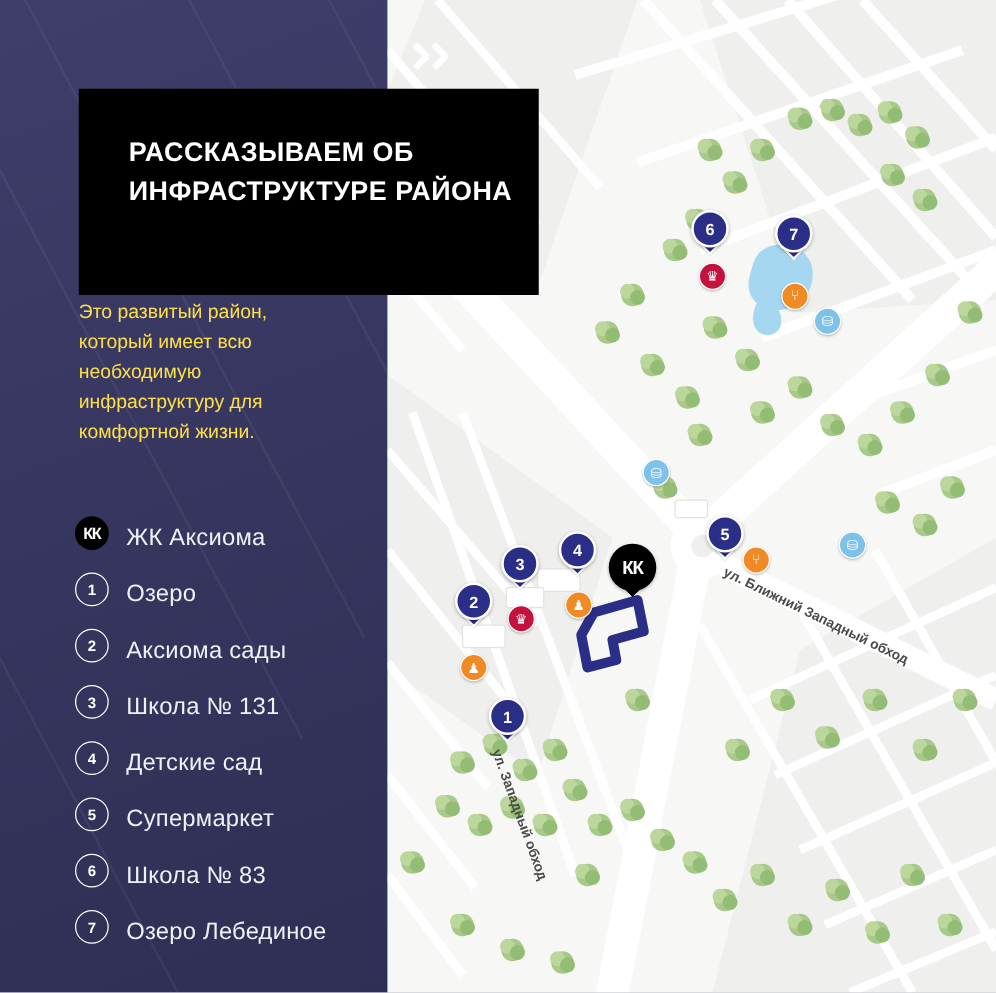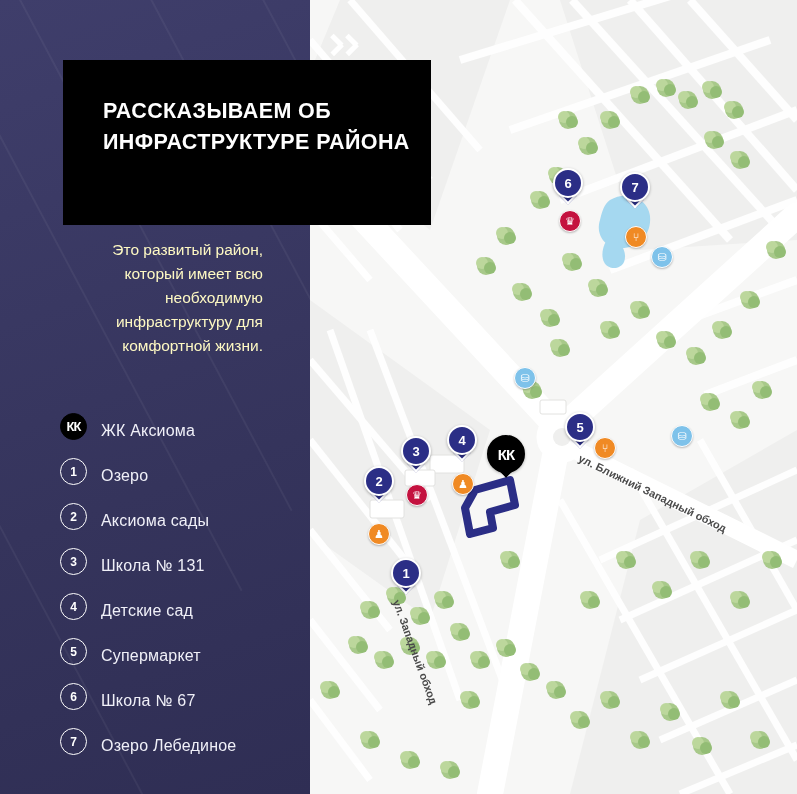--- a/index.html
+++ b/index.html
@@ -24,21 +24,21 @@
   }
   .left-panel .diag {
     position: absolute;
     width: 600px; height: 2px;
     background: rgba(255,255,255,0.05);
     transform-origin: left center;
   }
 
   .title-box {
     position: absolute;
-    left: 63px; top: 60px;
+    left: 63px; top: 71px;
     width: 368px; height: 165px;
     background: #000;
     z-index: 5;
   }
   .title-text {
     position: absolute;
     left: 40px; top: 36px;
     width: 310px;
     color: #fff;
     font-size: 21.5px;
@@ -65,41 +65,40 @@
     background: #fff;
     left: 0;
   }
   .chev::before { top: 5px; transform: rotate(45deg); }
   .chev::after  { top: 14px; transform: rotate(-45deg); }
 
   .subtitle {
     position: absolute;
     left: 63px; top: 238px;
     width: 200px;
-    color: #fef9c3;
+    color: #fde047;
     font-size: 15.5px;
     line-height: 1.55;
     font-weight: 400;
-    text-align: right;
   }
 
   
   .legend {
     position: absolute;
     left: 60px; top: 408px;
     width: 240px;
   }
   .legend-row {
     display: flex;
     align-items: center;
     height: 45px;
   }
   .legend-label {
     color: #f0f0f8;
-    font-size: 16px;
+    font-size: 19px;
     margin-left: 14px;
     letter-spacing: 0.2px;
   }
 
   .pin {
     position: relative;
     width: 27px; height: 35px;
     flex: none;
   }
   .pin .head {
@@ -286,21 +285,21 @@
         <div class="head">5</div>
       </div>
       <div class="legend-label">Супермаркет</div>
     </div>
 
     <div class="legend-row">
       <div class="pin outline">
         <div class="tip"></div>
         <div class="head">6</div>
       </div>
-      <div class="legend-label">Школа № 67</div>
+      <div class="legend-label">Школа № 83</div>
     </div>
 
     <div class="legend-row">
       <div class="pin outline">
         <div class="tip"></div>
         <div class="head">7</div>
       </div>
       <div class="legend-label">Озеро Лебединое</div>
     </div>
 

